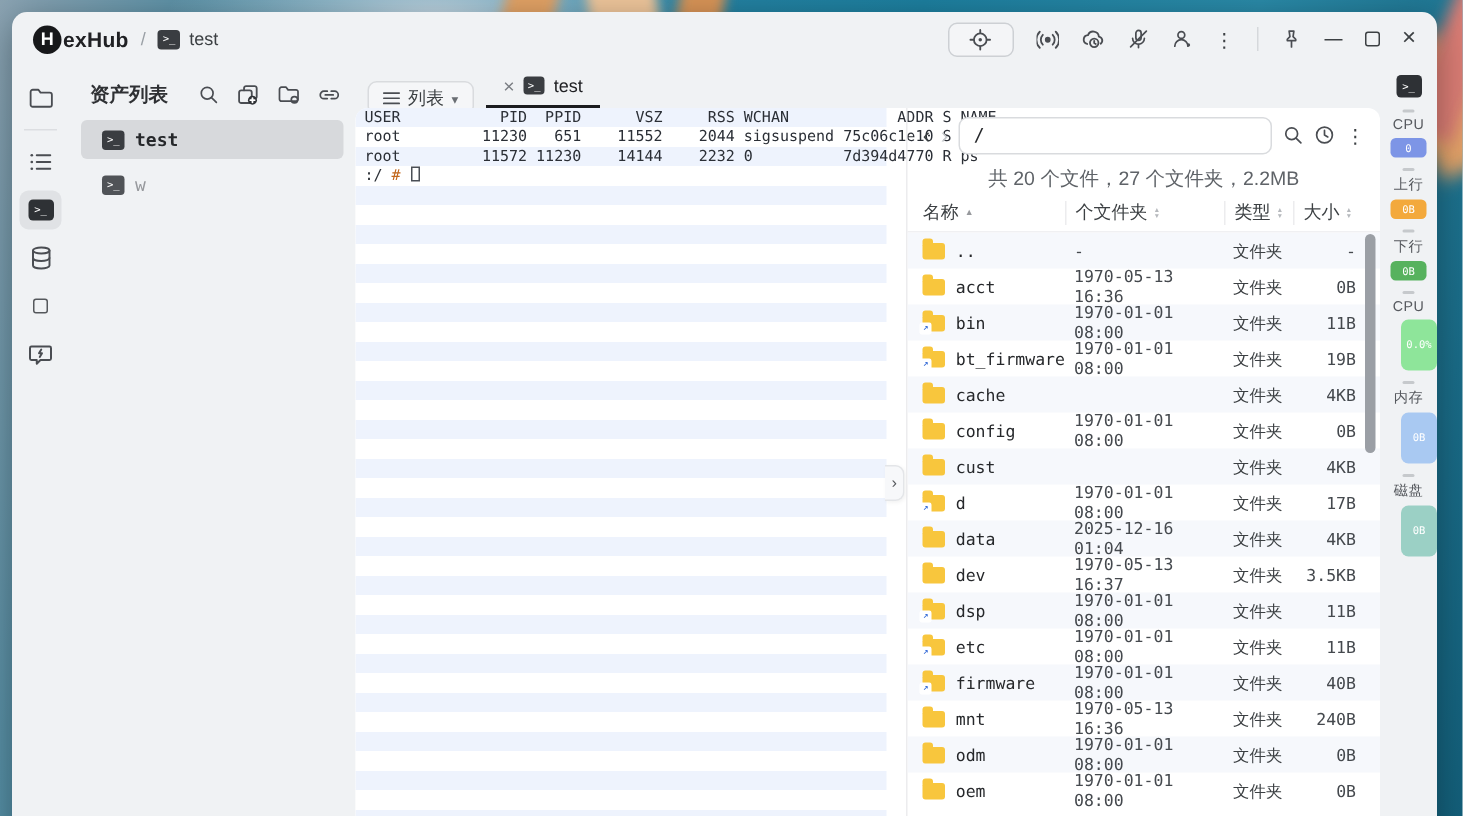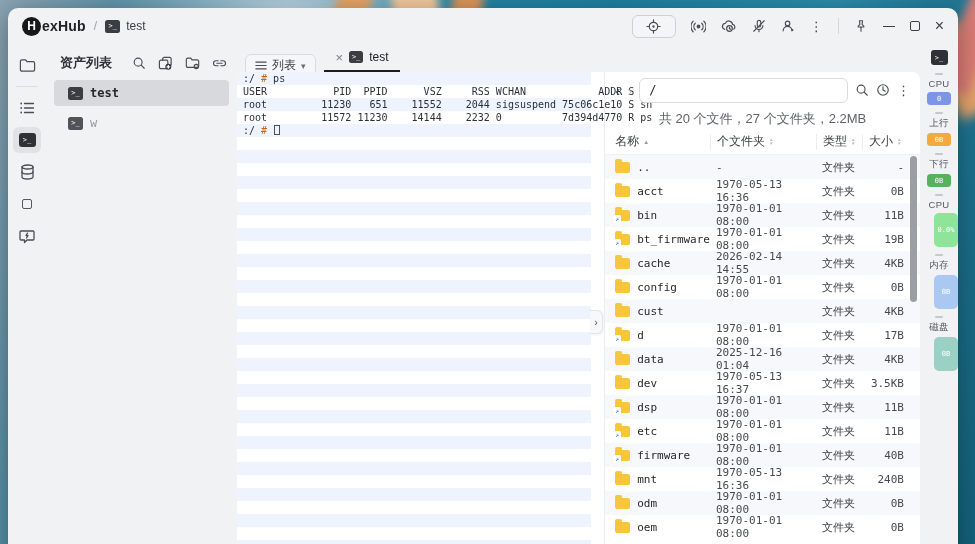--- a/index.html
+++ b/index.html
@@ -297,21 +297,20 @@
         <div class="tab">
           <span class="tab-close">×</span>
           <span class="term-chip" style="width:14px;height:12px;">&gt;_</span>
           <span class="tab-label">test</span>
         </div>
       </div>
 
       <div class="content">
 
         <div class="term" id="terminal">
-            <div class="tl"><span>:/ </span><span class="hash"># </span><span>ps</span></div>
             <div class="tl">USER           PID  PPID      VSZ     RSS WCHAN            ADDR S NAME</div>
             <div class="tl">root         11230   651    11552    2044 sigsuspend 75c06c1e10 S sh</div>
             <div class="tl">root         11572 11230    14144    2232 0          7d394d4770 R ps</div>
             <div class="tl"><span>:/ </span><span class="hash"># </span><span class="cursor"></span></div>
           </div>
 
         <div class="gutter">
           <div class="handle">›</div>
         </div>
 
@@ -397,21 +396,20 @@
     </div>
     <div class="fc-mtime">1970-01-01 08:00</div>
     <div class="fc-type">文件夹</div>
     <div class="fc-size">19B</div>
   </div>
               <div class="frow">
     <div class="fc-name">
       <span class="ficon"></span>
       <span class="fname">cache</span>
     </div>
-    <div class="fc-mtime">2026-02-14 14:55</div>
     <div class="fc-type">文件夹</div>
     <div class="fc-size">4KB</div>
   </div>
               <div class="frow">
     <div class="fc-name">
       <span class="ficon"></span>
       <span class="fname">config</span>
     </div>
     <div class="fc-mtime">1970-01-01 08:00</div>
     <div class="fc-type">文件夹</div>

